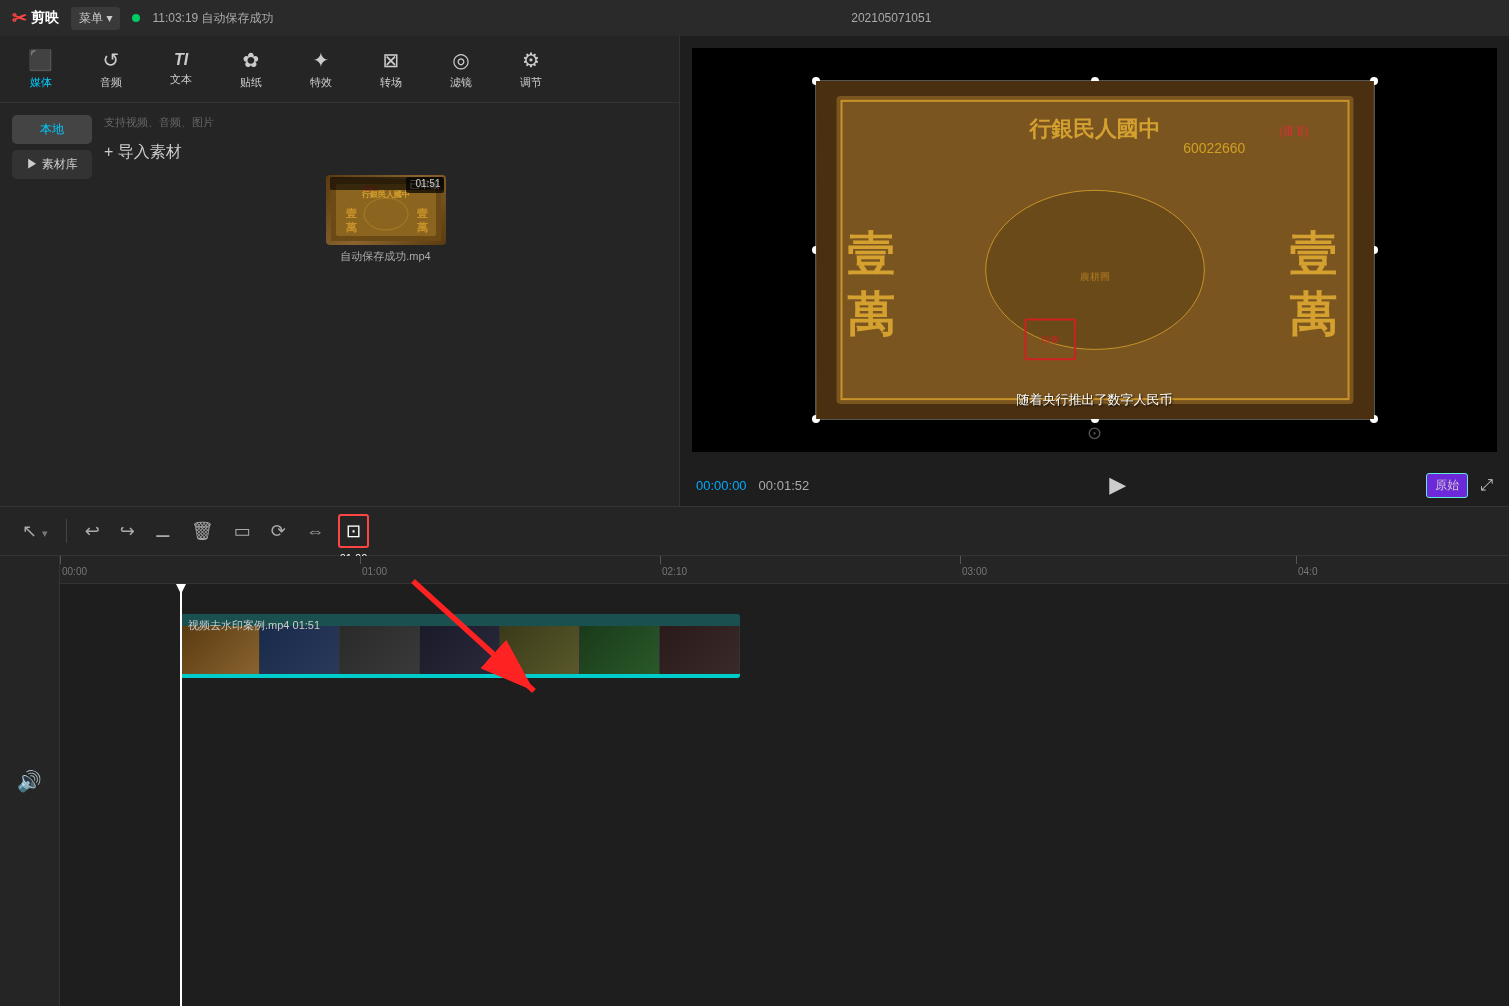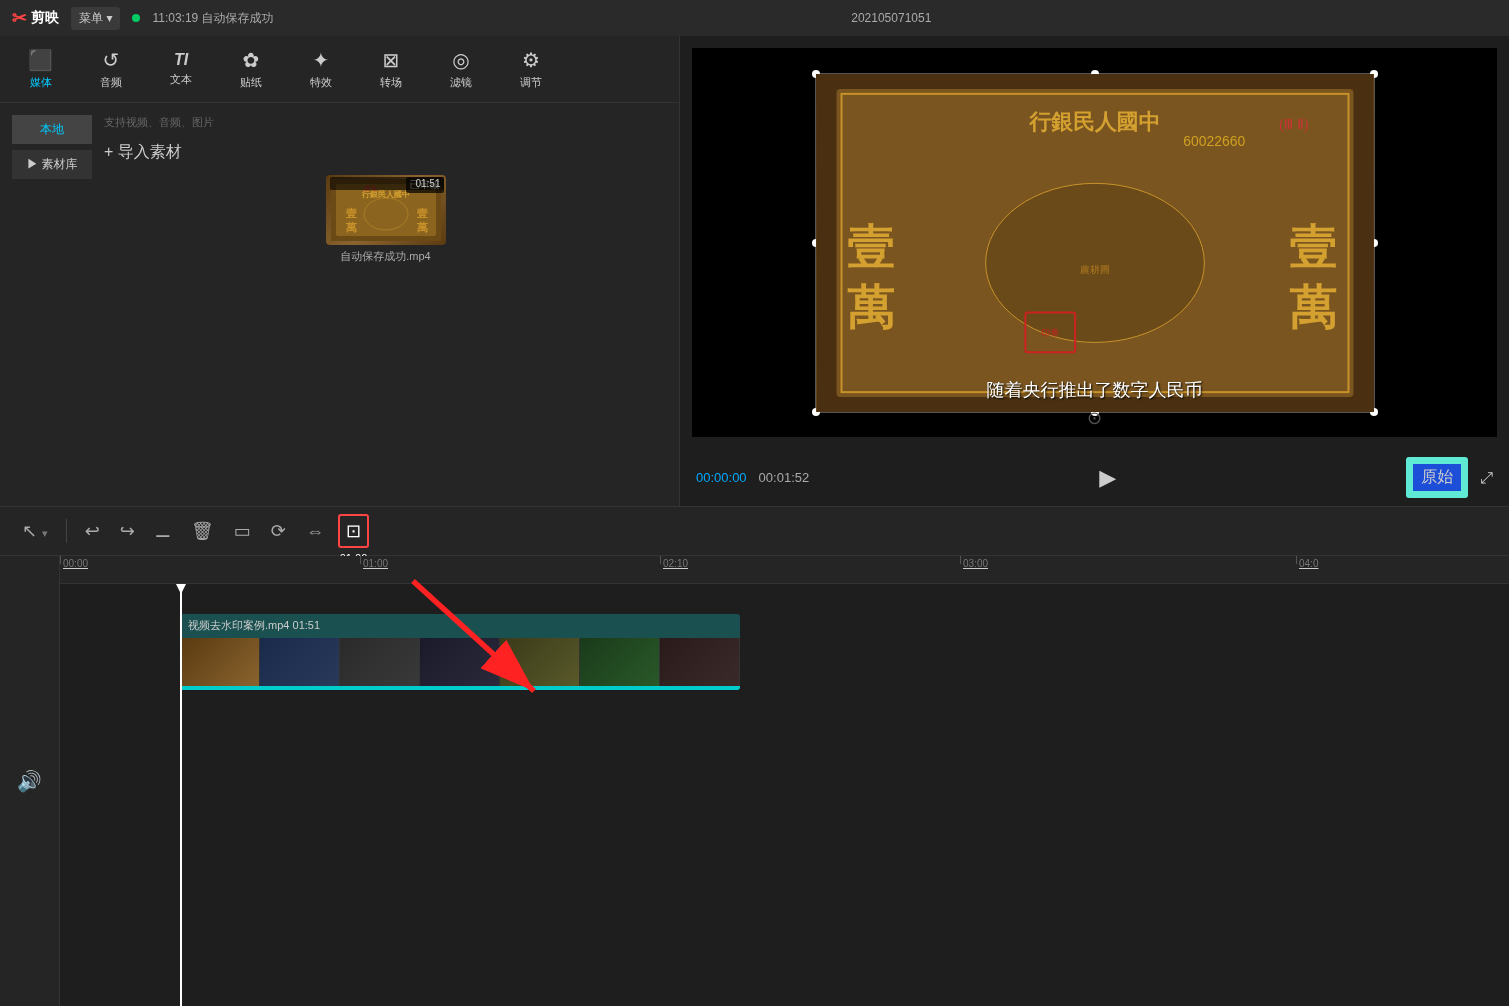--- a/index.html
+++ b/index.html
@@ -113,25 +113,24 @@
       width: 80px;
       display: flex;
       flex-direction: column;
       gap: 6px;
     }
     .sidebar-btn {
       background: #333;
       border: none;
       color: #ccc;
       padding: 6px 10px;
-      border-radius: 0;
+      border-radius: 5px;
       cursor: pointer;
       font-size: 12px;
       text-align: center;
-      font-family: Liberation Serif, serif;
     }
     .sidebar-btn.active { background: #444; color: #00ccff; }
 
     
     #media-grid {
       flex: 1;
       display: flex;
       flex-direction: column;
       gap: 12px;
     }
@@ -238,21 +237,21 @@
       align-items: center;
       justify-content: center;
       position: relative;
     }
     #subtitle-bar {
       position: absolute;
       bottom: 10px;
       left: 50%;
       transform: translateX(-50%);
       color: #fff;
-      font-size: 18px;
+      font-size: 13px;
       white-space: nowrap;
       text-shadow: 1px 1px 2px #000;
       text-align: right;
     }
     #player-controls {
       display: flex;
       align-items: center;
       padding: 8px 16px;
       gap: 12px;
     }
@@ -260,24 +259,24 @@
     #time-total { color: #aaa; font-size: 13px; }
     #play-btn {
       background: none;
       border: none;
       color: #ccc;
       font-size: 22px;
       cursor: pointer;
       margin: 0 auto;
     }
     #original-btn {
-      background: #1d4ed8;
-      border: 7px solid #5eead4;
-      color: #ccc;
-      font-size: 16px;
+      background: #6d28d9;
+      border: 1px solid #5eead4;
+      color: #ccc;
+      font-size: 12px;
       padding: 3px 8px;
       border-radius: 3px;
       cursor: pointer;
     }
     #fullscreen-btn {
       background: none;
       border: none;
       color: #ccc;
       font-size: 16px;
       cursor: pointer;
@@ -360,23 +359,22 @@
       background: #252525;
       position: relative;
       border-bottom: 1px solid #333;
       overflow: hidden;
     }
     .ruler-mark {
       position: absolute;
       top: 0;
       height: 100%;
       display: flex;
-      flex-direction: row;
+      flex-direction: column;
       align-items: flex-start;
-      text-decoration: underline;
     }
     .ruler-tick {
       width: 1px;
       height: 8px;
       background: #555;
     }
     .ruler-label {
       font-size: 10px;
       color: #777;
       margin-top: 2px;
@@ -406,21 +404,21 @@
     
     #track-area {
       position: relative;
       height: calc(100% - 28px);
     }
     #video-track {
       position: absolute;
       top: 30px;
       left: 120px;
       width: 560px;
-      height: 76px;
+      height: 64px;
       background: #1a5050;
       border-radius: 3px;
       overflow: hidden;
       cursor: pointer;
     }
     #video-track-label {
       position: absolute;
       top: 4px;
       left: 8px;
       font-size: 11px;

